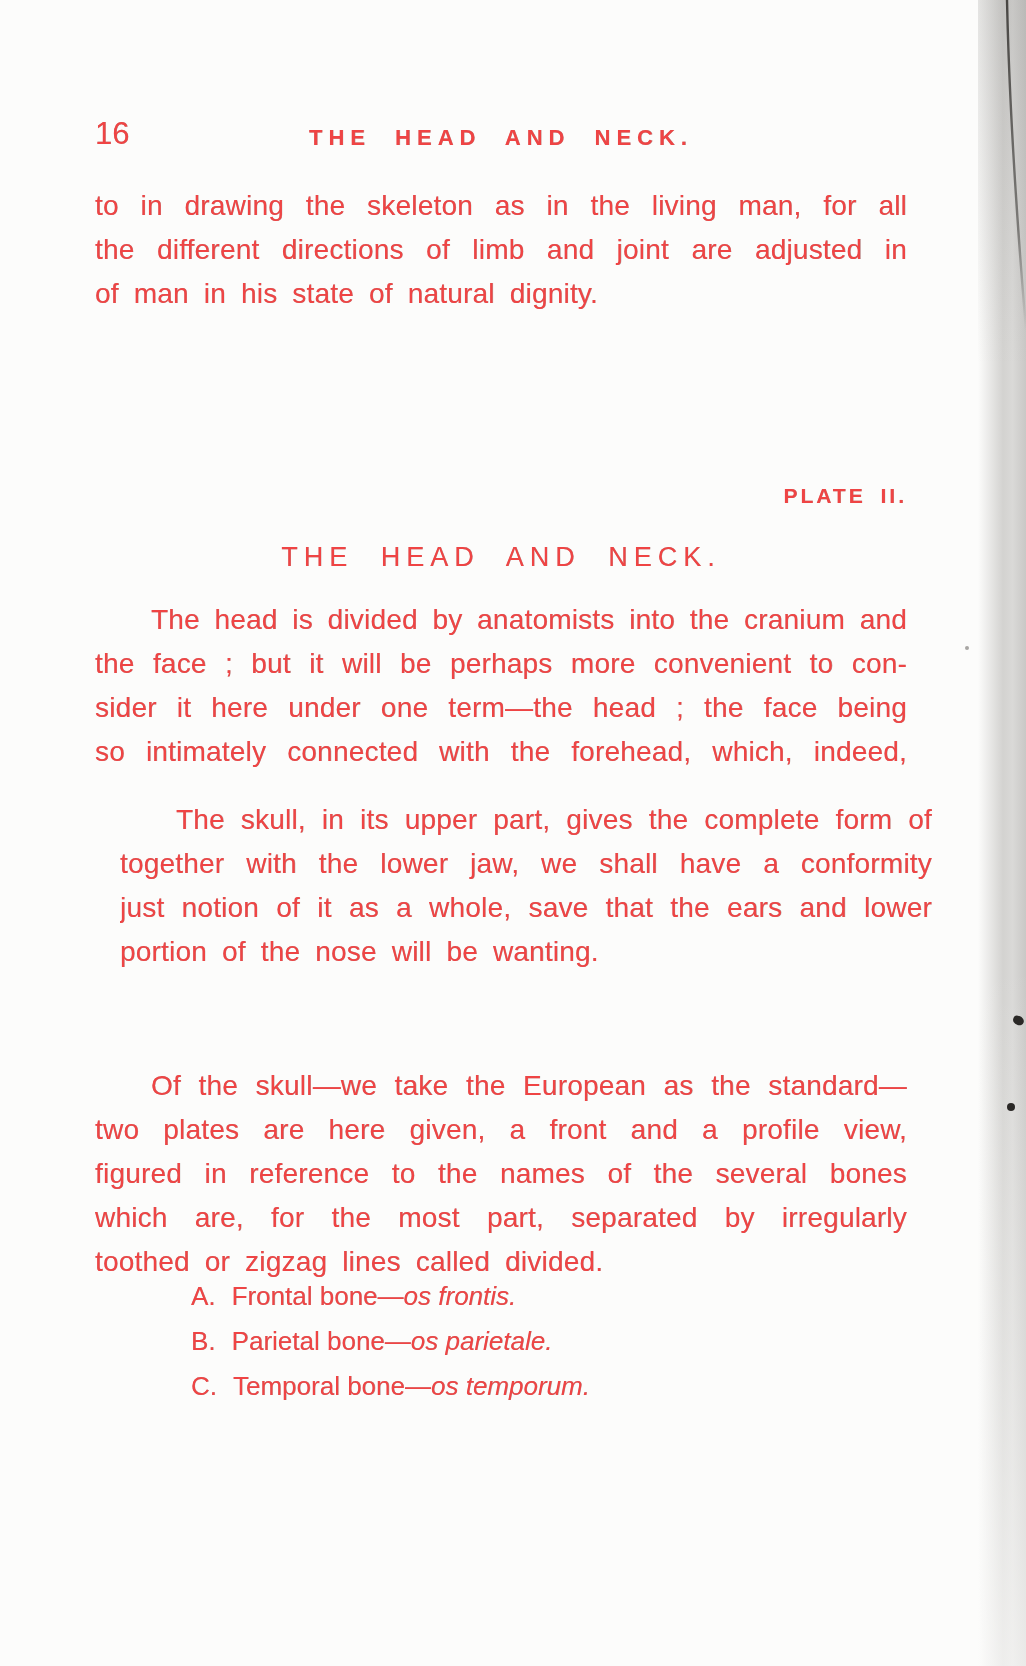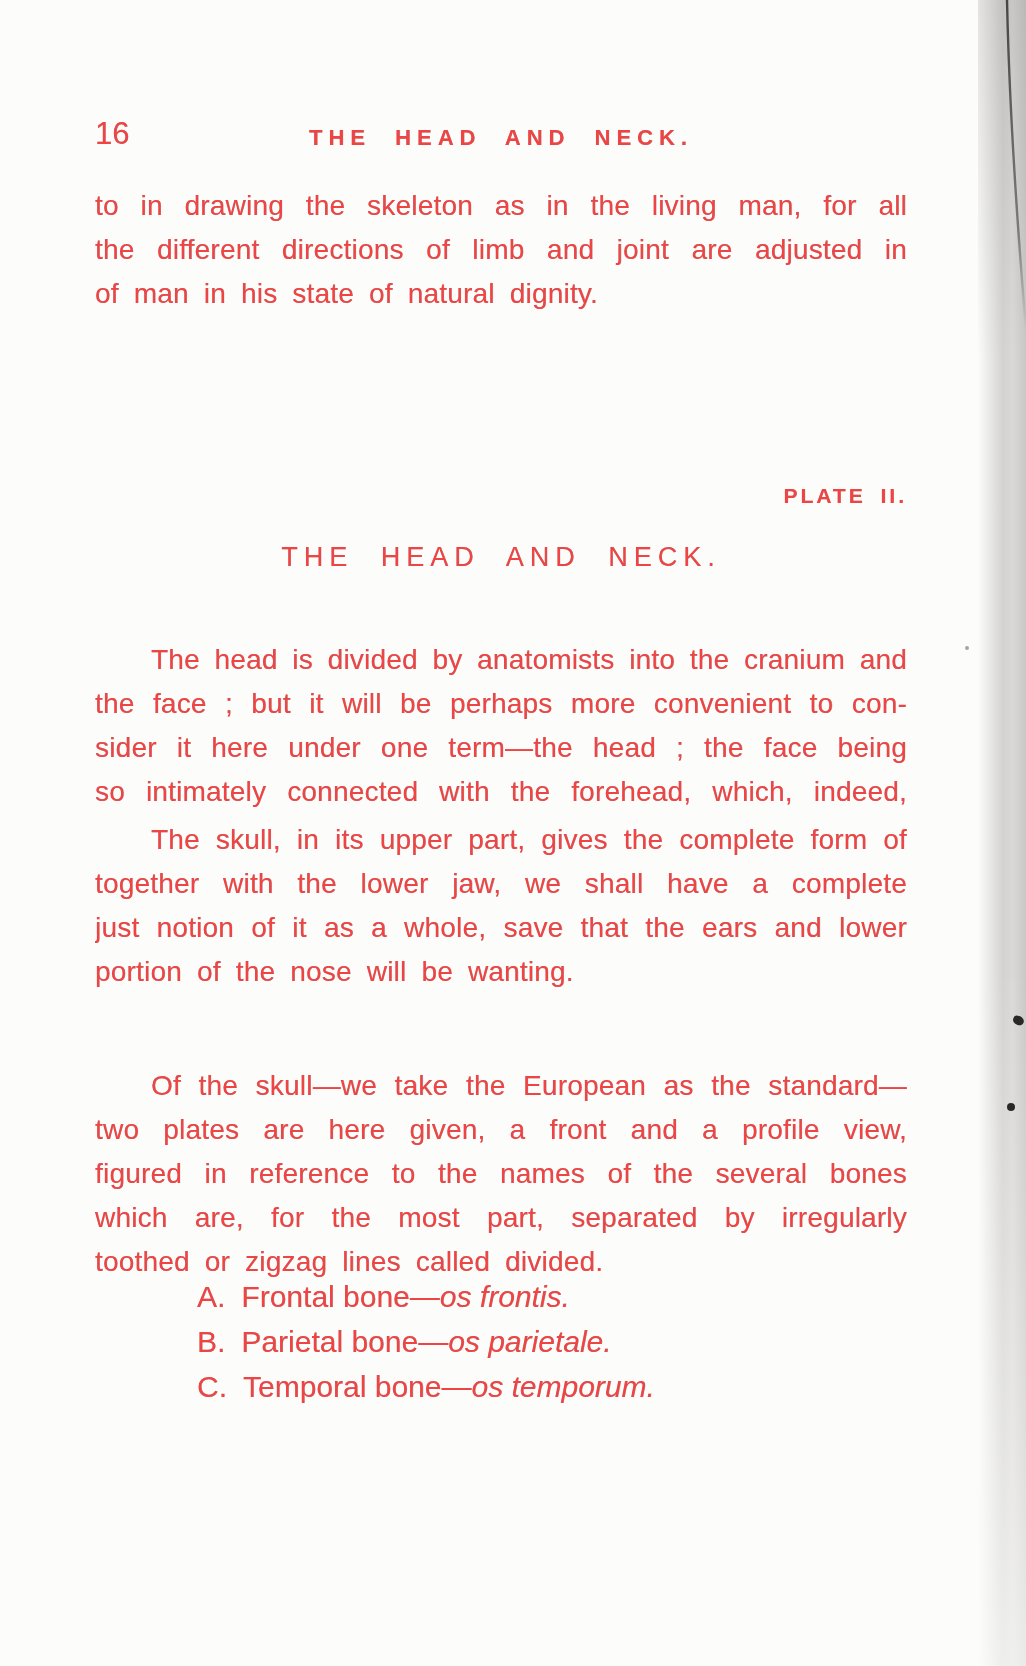--- a/index.html
+++ b/index.html
@@ -27,32 +27,32 @@
     letter-spacing:3px; word-spacing:6px;
   }
   .sectionhead {
     position:absolute; left:95px; top:542px; width:812px; margin:0;
     text-align:center; font-size:27px; font-weight:normal;
     letter-spacing:6px; word-spacing:14px;
   }
   
   .para { position:absolute; left:95px; width:812px; }
   .p1 { top:184px; }
-  .p2 { top:598px;margin-top:40px; }
-  .p3 { top:818px; }
+  .p2 { top:598px; }
+  .p3 { top:798px;margin-left:25px; }
   .p4 { top:1064px; }
   .line {
     height:44px; line-height:44px; font-size:28px;
     text-align:justify; text-align-last:justify;
     letter-spacing:0.2px; overflow:hidden; white-space:nowrap;
   }
   .line.first { padding-left:56px; }
   .line.last { text-align:center; text-align-last:left; word-spacing:7px; }
   
-  .bonelist { position:absolute; left:197px; top:1274px; font-size:30px; }
+  .bonelist { position:absolute; left:191px; top:1274px; font-size:26px; }
   .boneitem { height:45px; line-height:45px; white-space:nowrap; }
   .boneletter { display:inline-block; margin-right:16px; }
   .bonelatin { font-style:italic; }
   
   .edge {
     position:absolute; right:0; top:0; width:48px; height:1666px;
     background:linear-gradient(to right,
       rgba(158,156,152,0) 0%,
       rgba(150,148,144,0.40) 52%,
       rgba(128,126,122,0.28) 72%,
@@ -93,21 +93,21 @@
 
   <section class="para p2">
     <div class="line first">The head is divided by anatomists into the cranium and</div>
     <div class="line">the face ; but it will be perhaps more convenient to con-</div>
     <div class="line">sider it here under one term—the head ; the face being</div>
     <div class="line">so intimately connected with the forehead, which, indeed,</div>
   </section>
 
   <section class="para p3">
     <div class="line first">The skull, in its upper part, gives the complete form of</div>
-    <div class="line">together with the lower jaw, we shall have a complete</div>
+    <div class="line">together with the lower jaw, we shall have a conformity</div>
     <div class="line">just notion of it as a whole, save that the ears and lower</div>
     <div class="line last">portion of the nose will be wanting.</div>
   </section>
 
   <section class="para p4">
     <div class="line first">Of the skull—we take the European as the standard—</div>
     <div class="line">two plates are here given, a front and a profile view,</div>
     <div class="line">figured in reference to the names of the several bones</div>
     <div class="line">which are, for the most part, separated by irregularly</div>
     <div class="line last">toothed or zigzag lines called divided.</div>

